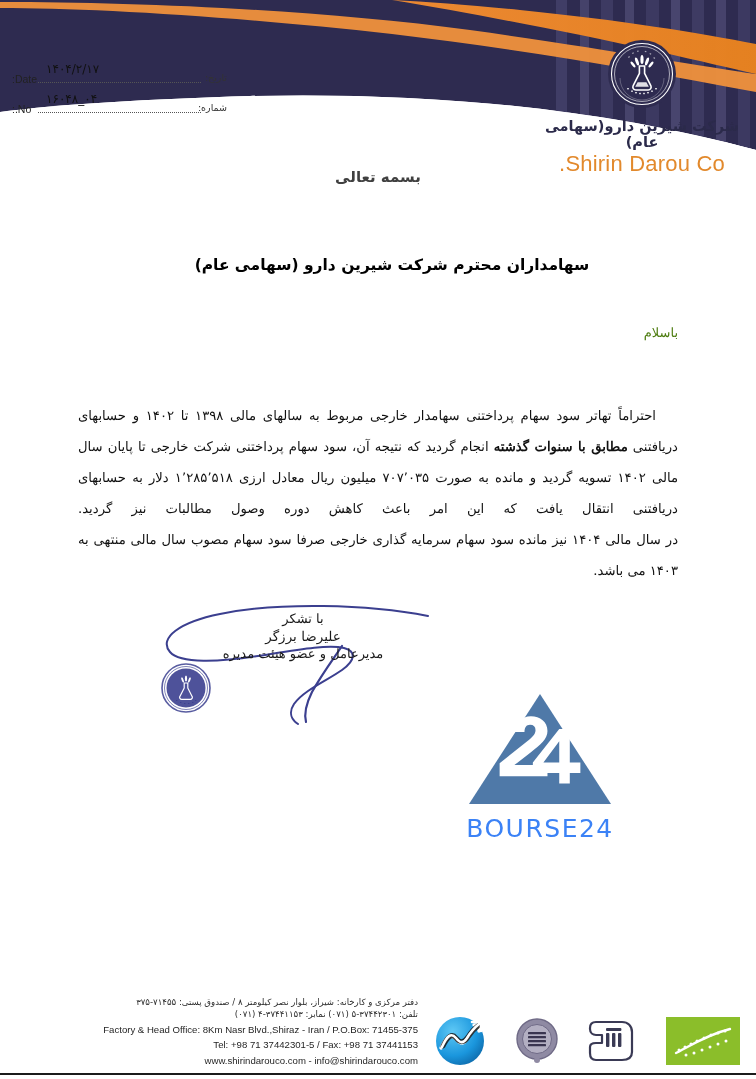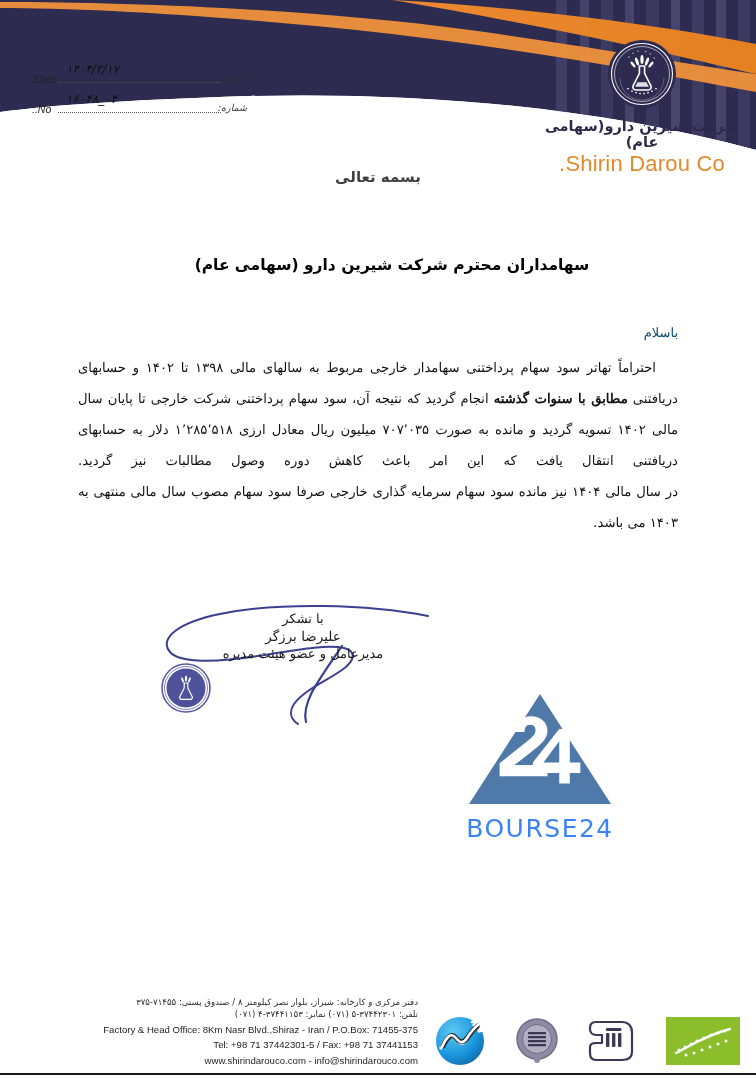--- a/index.html
+++ b/index.html
@@ -9,21 +9,21 @@
     font-family:"DejaVu Sans","Liberation Sans",sans-serif;
     position:relative;overflow:hidden;
   }
   .page{position:absolute;inset:0;background:#fff;}
 
   
   .banner{position:absolute;top:0;left:0;width:756px;height:150px;overflow:hidden;}
   .banner svg{display:block;}
 
   
-  .meta{position:absolute;left:32px;top:62px;width:215px;direction:rtl;font-style:italic;}
+  .meta{position:absolute;left:12px;top:62px;width:215px;direction:rtl;}
   .meta-row{position:relative;height:30px;}
   .meta-lbl-fa{
     position:absolute;right:0;top:10px;
     font-size:9.5px;color:#333;font-family:"DejaVu Sans",sans-serif;
   }
   .meta-lbl-en{
     position:absolute;left:0;top:11px;
     font-size:10.5px;color:#222;font-family:"Liberation Sans",sans-serif;
   }
   .meta-dots{
@@ -56,30 +56,30 @@
   }
   .salutation{
     position:absolute;top:256px;right:0;width:756px;
     padding-left:108px;padding-right:80px;box-sizing:border-box;
     text-align:center;
     font-size:15.5px;font-weight:bold;color:#000;
     font-family:"DejaVu Sans",sans-serif;
   }
   .greeting{
     position:absolute;top:325px;right:78px;
-    font-size:13px;color:#0c4a6e;font-family:"DejaVu Serif",serif;
+    font-size:13px;color:#4d7c0f;font-family:"DejaVu Serif",serif;
   }
   .body-text{
     position:absolute;top:352px;right:78px;left:78px;
     font-size:13.2px;line-height:31px;color:#111;
     text-align:justify;text-align-last:justify;
     font-family:"DejaVu Serif",serif;
   }
   .body-text p{margin:0;}
-  .body-text .indent{text-indent:22px;}
+  .body-text .indent{text-indent:22px;margin-top:48px;}
   .body-text b{font-weight:bold;}
   .last-line{text-align-last:right;}
 
   
   .sig-block{position:absolute;top:600px;left:128px;width:340px;height:125px;}
   .sig-swirl{position:absolute;left:0;top:0;}
   .sig-lines{
     position:absolute;right:0;top:10px;width:330px;text-align:center;
     direction:rtl;color:#1a1a1a;font-family:"DejaVu Serif",serif;
   }

